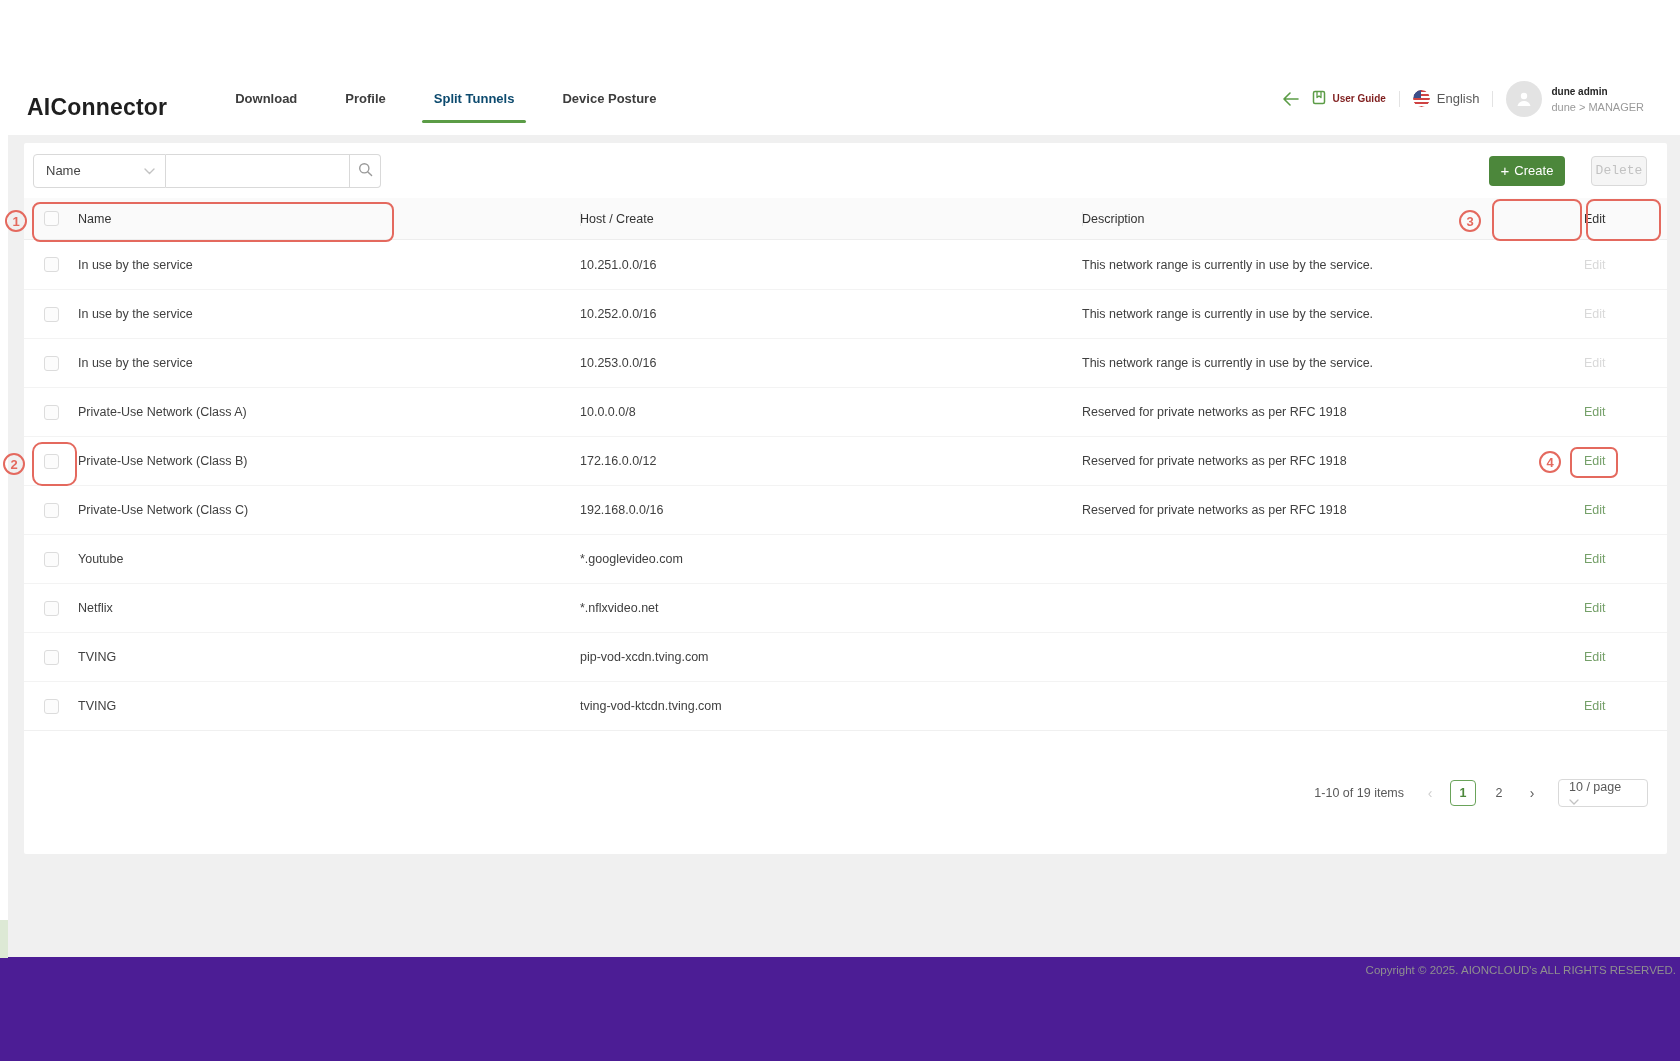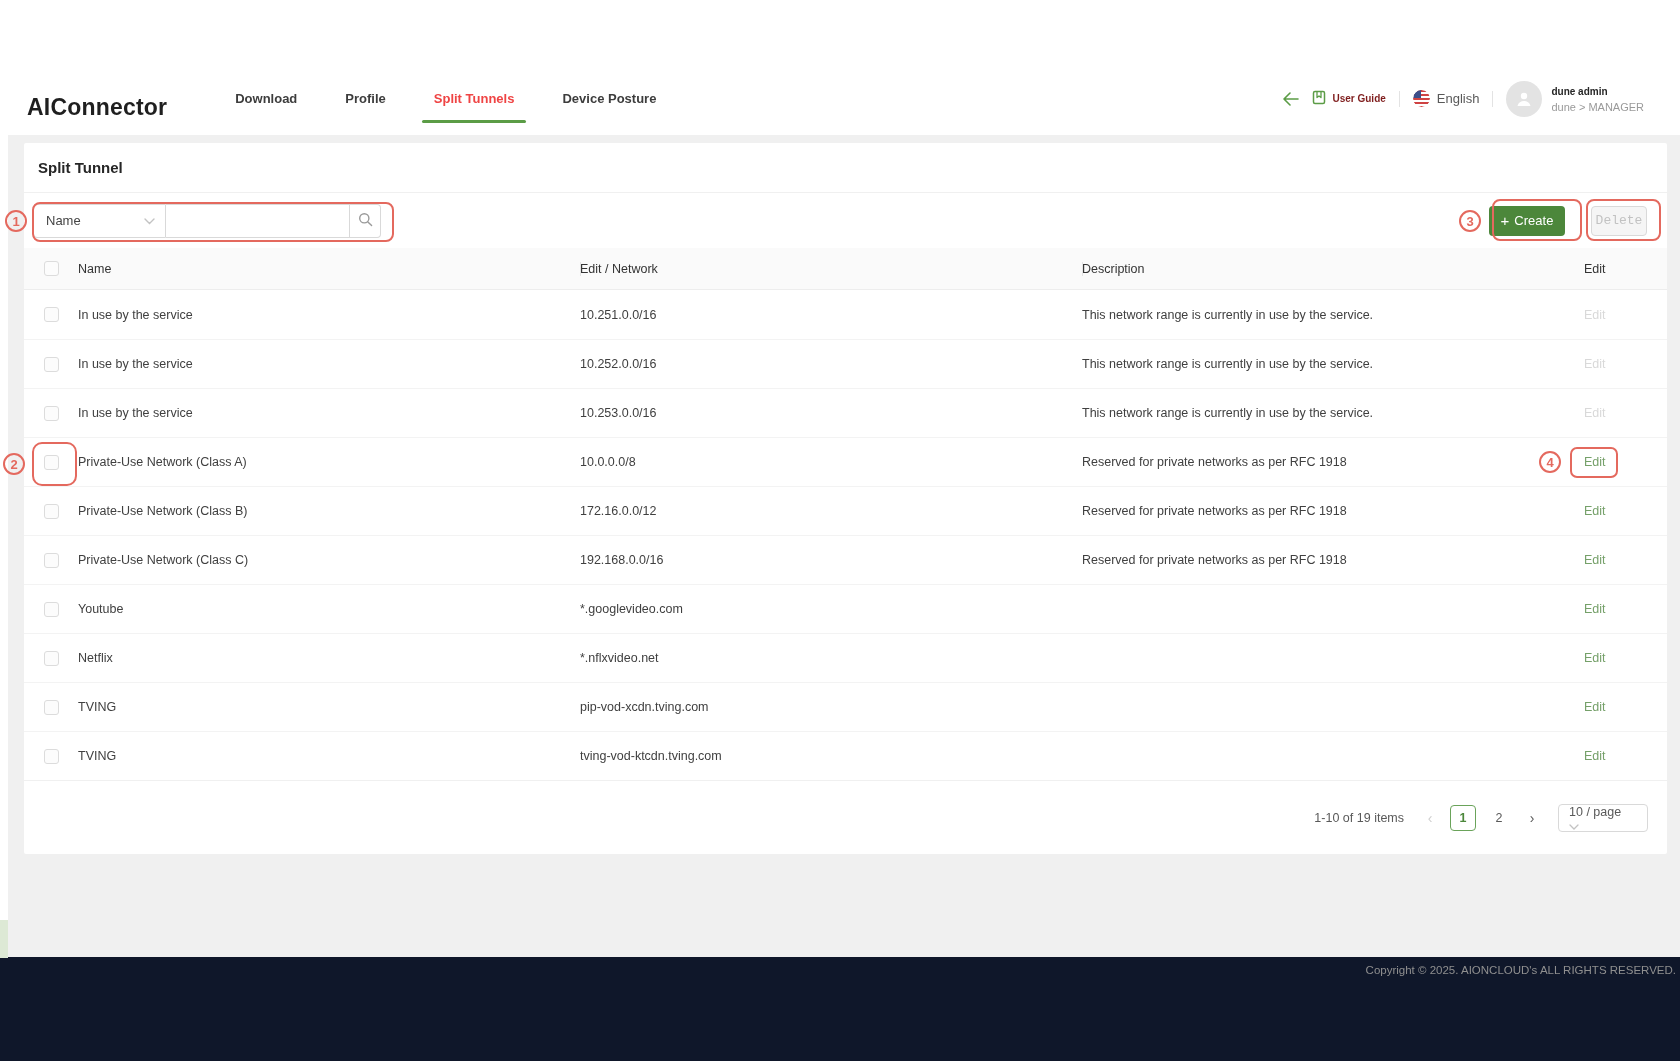--- a/index.html
+++ b/index.html
@@ -5,21 +5,21 @@
   * { margin:0; padding:0; box-sizing:border-box; }
   html,body { background:#fff; }
   body { font-family:"Liberation Sans", sans-serif; color:#404040; }
   .page { position:relative; width:1680px; height:1061px; background:#fff; overflow:hidden; }
 
   
   .topbar { height:135px; display:flex; align-items:center; padding:62px 36px 0 27px; background:#fff; }
   .brand { font-size:23px; font-weight:800; color:#1f1f1f; letter-spacing:0.2px;margin-top:17px; }
   .tabs { display:flex; align-items:flex-end; gap:48px; margin-left:68px; }
   .tab { position:relative; font-size:13px; font-weight:600; color:#3d3d3d; cursor:pointer; white-space:nowrap; }
-  .tab.active { color:#ef4444; }
+  .tab.active { color:#0c4a6e; }
   .tab.active::after { content:""; position:absolute; left:-12px; right:-12px; top:calc(100% + 14px); height:3px; background:#5b9c46; border-radius:2px; }
   .top-right { margin-left:auto; display:flex; align-items:center; gap:13px; }
   .back-arrow { display:flex; align-items:center; }
   .guide { display:flex; align-items:center; gap:6px; color:#7f1d1d; font-size:10px; font-weight:600; cursor:pointer; }
   .vdiv { width:1px; height:16px; background:#e3e3e3; }
   .lang { display:flex; align-items:center; gap:7px; font-size:13px; color:#595959; cursor:pointer; }
   .flag { width:17px; height:17px; border-radius:50%; overflow:hidden; flex:0 0 auto; }
   .userbox { display:flex; align-items:center; gap:9px; cursor:pointer; }
   .avatar { width:36px; height:36px; border-radius:50%; background:#e3e3e3; display:flex; align-items:center; justify-content:center; }
   .uname { font-size:10px; font-weight:700; color:#262626; line-height:16px; }
@@ -61,21 +61,21 @@
   .pagebar { border-top:1px solid #f0f0f0; flex:1; display:flex; align-items:center; justify-content:flex-end; padding-right:19px; gap:10px; font-size:12.5px; color:#595959;padding-left:31px; }
   .pg-summary { margin-right:6px; }
   .pg-arrow { width:20px; text-align:center; font-size:14px; cursor:pointer; color:#595959; }
   .pg-arrow.disabled { color:#cfcfcf; cursor:default; }
   .pg-num { min-width:26px; height:26px; display:flex; align-items:center; justify-content:center; border-radius:4px; cursor:pointer; }
   .pg-num.active { border:1px solid #6aa35a; color:#4c873b; font-weight:600; }
   .pg-size { margin-left:6px; width:90px; height:28px; border:1px solid #d9d9d9; border-radius:4px; display:flex; align-items:flex-start; justify-content:space-between; padding:0 8px 0 10px; background:#fff; cursor:pointer;flex-direction:column; }
 
   
   .scroll-strip { position:absolute; left:0; top:920px; width:8px; height:38px; background:#dde9d5; }
-  .footer { height:104px; background:#0f172a; padding:7px 4px 0 0; text-align:right; font-size:11.5px; color:#8f8f8f; }
+  .footer { height:104px; background:#4c1d95; padding:7px 4px 0 0; text-align:right; font-size:11.5px; color:#8f8f8f; }
 
   
   .anno { position:absolute; inset:0; pointer-events:none; }
   .anno-circle { position:absolute; width:22px; height:22px; border:2px solid #e4695e; border-radius:50%; color:#e4695e; font-size:13px; font-weight:600; display:flex; align-items:center; justify-content:center; background:transparent; }
   .anno-box { position:absolute; border:2px solid #e4695e; border-radius:8px; background:transparent; }
 
   .muted-chevron { display:block; }
 </style>
 </head>
 <body>
@@ -142,21 +142,20 @@
           <div class="urole">
             <span>dune</span><span class="sep">&gt;</span><span>MANAGER</span>
           </div>
         </div>
       </div>
     </div>
   </header>
 
   <div class="main-bg">
     <section class="card">
-      <div class="card-title">Split Tunnel</div>
 
       <div class="toolbar">
         <div class="search-group">
           <div class="search-select">
             <span class="sel-label">Name</span>
             <span class="muted-chevron">
               <svg width="11" height="7" viewBox="0 0 11 7">
                   <path d="M1 1l4.5 4.5L10 1" stroke="#c3c3c3" stroke-width="1.4" fill="none" stroke-linecap="round"></path>
                 </svg>
             </span>
@@ -179,21 +178,21 @@
           <button class="btn-delete" disabled="">Delete</button>
         </div>
       </div>
 
       <div class="tbl">
         <div class="trow thead">
           <div class="cell-check">
             <div class="checkbox"></div>
           </div>
           <div class="th">Name</div>
-          <div class="th with-div">Edit / Network</div>
+          <div class="th with-div">Host / Create</div>
           <div class="th with-div">Description</div>
           <div class="th cell-edit">Edit</div>
         </div>
 
         <div>
           <div class="trow tr">
             <div class="cell-check">
               <div class="checkbox"></div>
             </div>
             <div>In use by the service</div>

